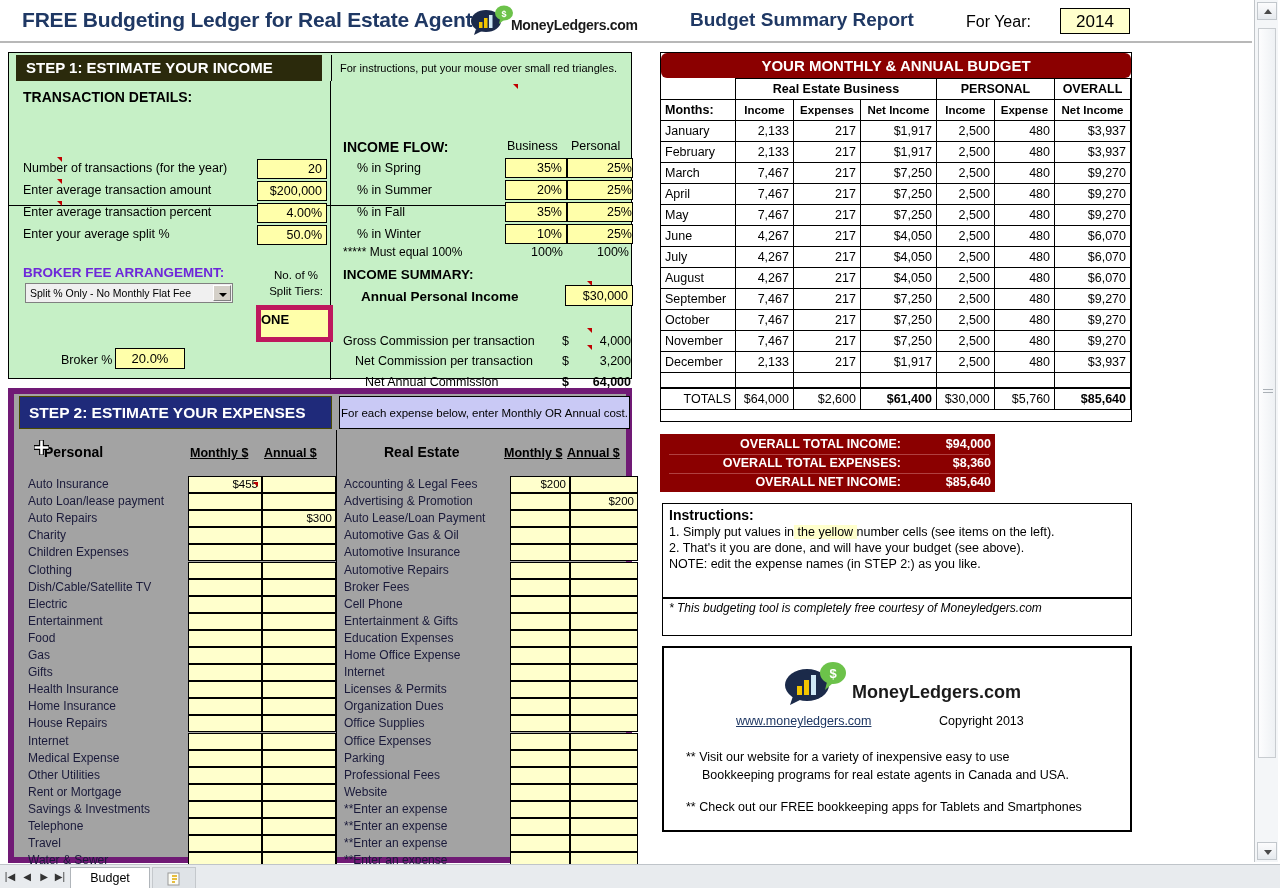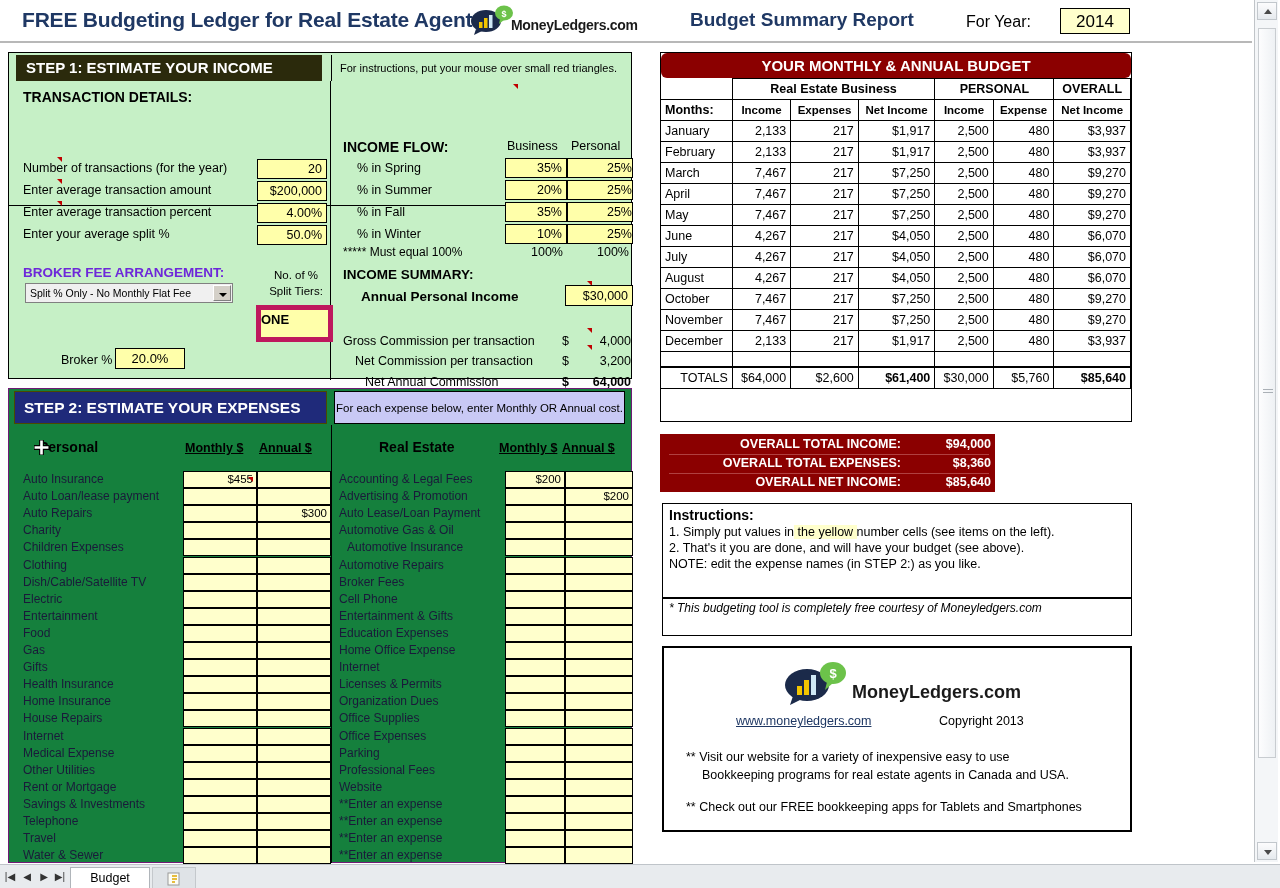--- a/index.html
+++ b/index.html
@@ -64,21 +64,21 @@
              font-size:13px; text-align:center; line-height:20px; color:#000;}
 
   .is-title { position:absolute; left:334px; top:214px; font-size:13.5px; font-weight:bold; color:#000;}
   .api-lbl { position:absolute; left:352px; top:236px; font-size:13.5px; font-weight:bold; color:#000;}
   .api-box { position:absolute; left:556px; top:232px; width:68px; height:21px; background:#ffffaa; border:1px solid #000;
              font-size:12.5px; text-align:right; padding-right:4px; line-height:20px; color:#000;}
   .sum-row { position:absolute; font-size:12.5px; color:#000;}
   .sum-val { position:absolute; font-size:12.5px; color:#000; text-align:right;}
 
   
-  .step2 { position:absolute; left:8px; top:388px; width:624px; height:475px; background:#15803d; border:1px solid #701a75;}
+  .step2 { position:absolute; left:8px; top:388px; width:624px; height:475px; background:#a3a3a3; border:6px solid #701a75;}
   .step2-banner { position:absolute; left:5px; top:2px; width:313px; height:33px; background:#1f2a7a; border:1px solid #4a4a00;}
   .step2-banner span { color:#fff; font-size:15.5px; font-weight:bold; line-height:32px; padding-left:9px; display:block;}
   .step2-note { position:absolute; left:325px; top:2px; width:291px; height:33px; background:#c9c9f5; border:1px solid #000;}
   .step2-note span { display:block; font-size:11.5px; color:#000; line-height:32px; text-align:center;}
   .s2-divider { position:absolute; left:322px; top:36px; width:1px; height:438px; background:#000;}
 
   .col-title { position:absolute; font-size:14px; font-weight:bold; color:#000;}
   .col-h { position:absolute; font-size:12.5px; font-weight:bold; color:#000; text-decoration:underline;}
   .exp-name { position:absolute; font-size:12px; color:#1a1a3a; white-space:nowrap;}
   .exp-cell { position:absolute; height:17px; background:#ffffcc; border:1px solid #000;
@@ -352,21 +352,21 @@
         <div class="exp-cell" style="left: 556px; top: 82px; width: 68px;"></div>
         <div class="exp-name" style="left: 330px; top: 100.1px;">Advertising &amp; Promotion</div>
         <div class="exp-cell" style="left: 496px; top: 99.1px; width: 60px;"></div>
         <div class="exp-cell" style="left: 556px; top: 99.1px; width: 68px;">$200</div>
         <div class="exp-name" style="left: 330px; top: 117.2px;">Auto Lease/Loan Payment</div>
         <div class="exp-cell" style="left: 496px; top: 116.2px; width: 60px;"></div>
         <div class="exp-cell" style="left: 556px; top: 116.2px; width: 68px;"></div>
         <div class="exp-name" style="left: 330px; top: 134.3px;">Automotive Gas &amp; Oil</div>
         <div class="exp-cell" style="left: 496px; top: 133.3px; width: 60px;"></div>
         <div class="exp-cell" style="left: 556px; top: 133.3px; width: 68px;"></div>
-        <div class="exp-name" style="left: 330px; top: 151.4px; margin-left: 8px;">Automotive Insurance</div>
+        <div class="exp-name" style="left: 330px; top: 151.4px;">Automotive Insurance</div>
         <div class="exp-cell" style="left: 496px; top: 150.4px; width: 60px;"></div>
         <div class="exp-cell" style="left: 556px; top: 150.4px; width: 68px;"></div>
         <div class="exp-name" style="left: 330px; top: 168.5px;">Automotive Repairs</div>
         <div class="exp-cell" style="left: 496px; top: 167.5px; width: 60px;"></div>
         <div class="exp-cell" style="left: 556px; top: 167.5px; width: 68px;"></div>
         <div class="exp-name" style="left: 330px; top: 185.6px;">Broker Fees</div>
         <div class="exp-cell" style="left: 496px; top: 184.6px; width: 60px;"></div>
         <div class="exp-cell" style="left: 556px; top: 184.6px; width: 68px;"></div>
         <div class="exp-name" style="left: 330px; top: 202.7px;">Cell Phone</div>
         <div class="exp-cell" style="left: 496px; top: 201.7px; width: 60px;"></div>
@@ -516,20 +516,29 @@
           <tr>
             <td class="mon">August</td>
             <td class="num">4,267</td>
             <td class="num">217</td>
             <td class="num b">$4,050</td>
             <td class="num">2,500</td>
             <td class="num">480</td>
             <td class="num b">$6,070</td>
           </tr>
           <tr>
+            <td class="mon">September</td>
+            <td class="num">7,467</td>
+            <td class="num">217</td>
+            <td class="num b">$7,250</td>
+            <td class="num">2,500</td>
+            <td class="num">480</td>
+            <td class="num b">$9,270</td>
+          </tr>
+          <tr>
             <td class="mon">October</td>
             <td class="num">7,467</td>
             <td class="num">217</td>
             <td class="num b">$7,250</td>
             <td class="num">2,500</td>
             <td class="num">480</td>
             <td class="num b">$9,270</td>
           </tr>
           <tr>
             <td class="mon">November</td>

